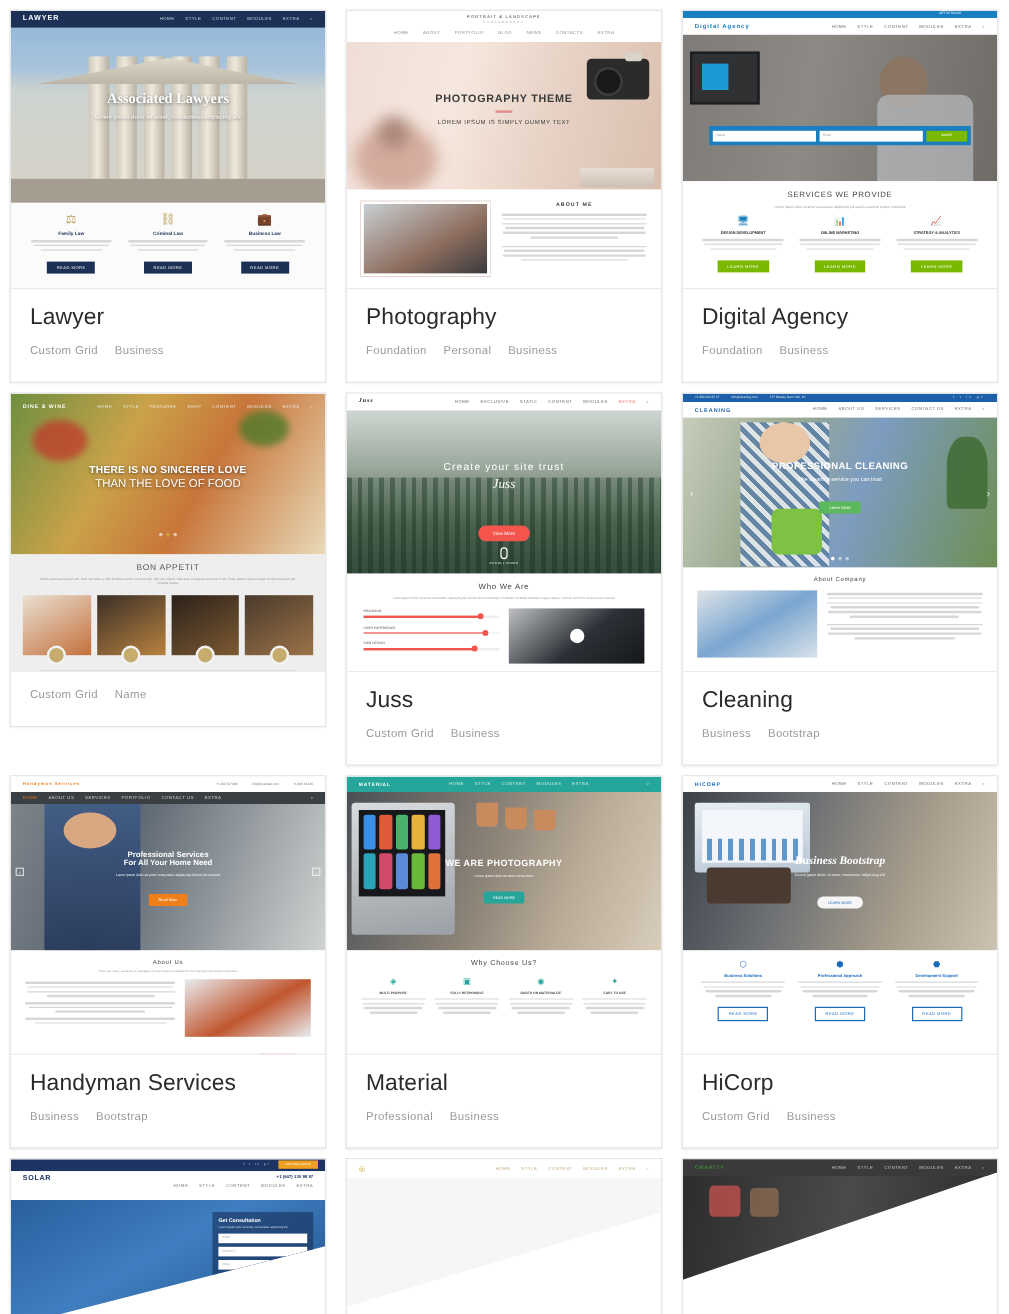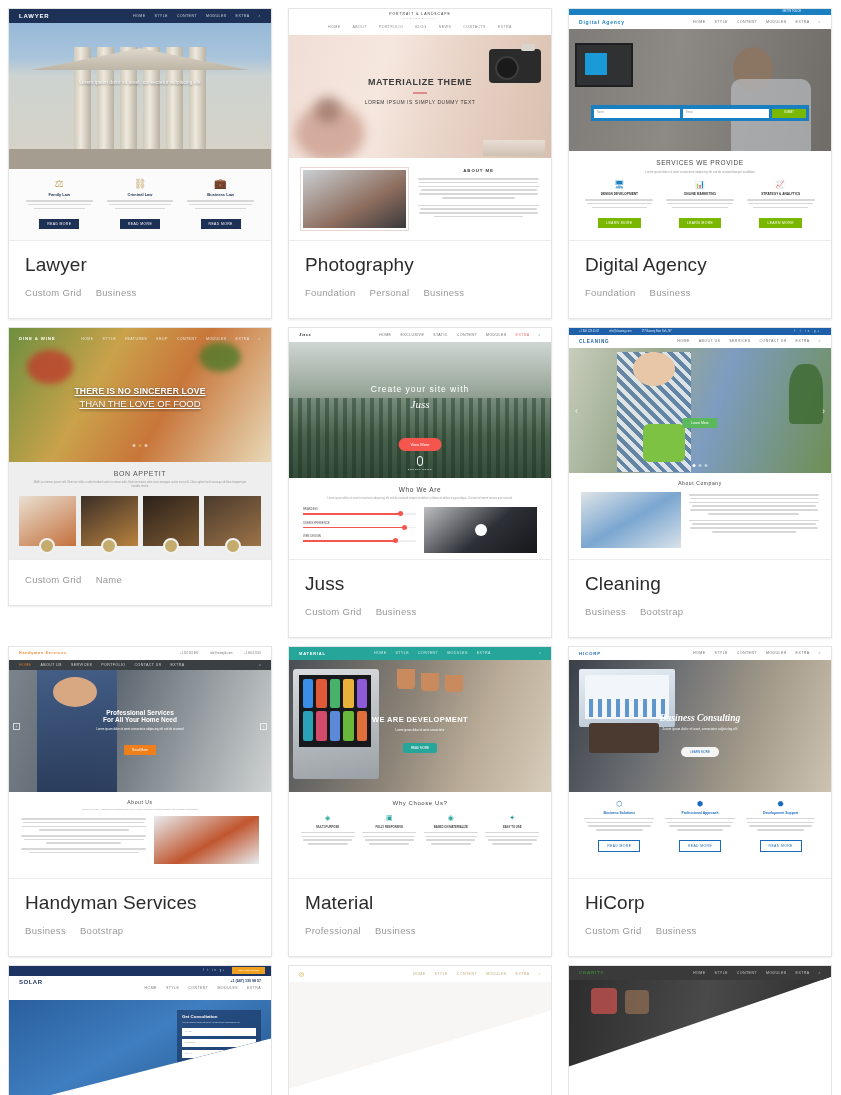--- a/index.html
+++ b/index.html
@@ -151,20 +151,21 @@
                 <span>STYLE</span>
                 <span>CONTENT</span>
                 <span>MODULES</span>
                 <span>EXTRA</span>
                 <span>⌕</span>
               </span>
             </div>
           </div>
 
           <div class="hero-txt" style="top:66px;">
+            <div class="h-title" style="font-family:'Liberation Serif',serif;">Associated Lawyers</div>
             <div class="h-sub">Lorem ipsum dolor sit amet, consectetur adipiscing elit</div>
           </div>
 
           <div style="position:absolute;left:0;right:0;top:160px;bottom:0;background:#fbfbfb;padding-top:10px;">
             <div class="cols3">
               <div class="col">
                 <div class="ico-c" style="color:#c0a062;">⚖</div>
                 <div style="font-size:4px;color:#1d3055;font-weight:700;margin-top:3px;">Family Law</div>
                 <div class="lines" style="margin-top:3px;">
                     <div class="ln" style="width:92%"></div>
@@ -223,21 +224,21 @@
               <span>CONTACTS</span>
               <span>EXTRA</span>
             </div>
           </div>
           <div class="ph ph-photography" style="top:26px;height:123px;"></div>
           <div class="blur-blob" style="left:6px;top:95px;width:70px;height:58px;background:#c99a8a;opacity:.75;"></div>
           <div class="blur-blob" style="left:26px;top:88px;width:26px;height:26px;background:#9e7a6c;opacity:.8;"></div>
           <div class="camera" style="top:40px;"></div>
           <div style="position:absolute;right:6px;bottom:84px;width:62px;height:16px;background:linear-gradient(180deg,#e8ddd4,#cfc0b4);"></div>
           <div class="hero-txt" style="top:68px;">
-            <div style="font-size:9px;font-weight:700;color:#3b3b3b;letter-spacing:.6px;">MATERIALIZE THEME</div>
+            <div style="font-size:9px;font-weight:700;color:#3b3b3b;letter-spacing:.6px;">PHOTOGRAPHY THEME</div>
             <div style="width:14px;height:1.5px;background:#e08c8c;margin:5px auto;"></div>
             <div style="font-size:5px;color:#3b3b3b;letter-spacing:.5px;">LOREM IPSUM IS SIMPLY DUMMY TEXT</div>
           </div>
           <div style="position:absolute;left:0;right:0;top:149px;bottom:0;background:#fff;padding:10px 12px;display:flex;gap:10px;">
             <div style="width:45%;height:62px;background:linear-gradient(150deg,#c9cfd2,#8d6d5e 60%,#3a3a3c);border:2px solid #fff;box-shadow:0 0 0 1px #e8d7d3;"></div>
             <div style="flex:1;">
               <div style="font-size:4.4px;font-weight:700;letter-spacing:.9px;color:#3b3b3b;text-align:center;">ABOUT ME</div>
               <div class="lines" style="margin-top:5px;">
                 <div class="ln" style="width:100%"></div>
                   <div class="ln" style="width:98%"></div>
@@ -358,21 +359,21 @@
               <span>HOME</span>
               <span>STYLE</span>
               <span>FEATURES</span>
               <span>SHOP</span>
               <span>CONTENT</span>
               <span>MODULES</span>
               <span>EXTRA</span>
               <span>⌕</span>
             </span>
           </div>
-          <div class="hero-txt" style="top:58px;text-decoration:underline;">
+          <div class="hero-txt" style="top:58px;">
             <div style="font-size:8.5px;font-weight:700;letter-spacing:.2px;text-shadow:0 1px 3px rgba(0,0,0,.6);">THERE IS NO SINCERER LOVE</div>
             <div style="font-size:9.5px;font-weight:300;margin-top:2px;text-shadow:0 1px 3px rgba(0,0,0,.6);">THAN THE LOVE OF FOOD</div>
           </div>
           <div style="position:absolute;left:50%;transform:translateX(-50%);top:116px;display:flex;gap:3px;">
             <span style="width:3px;height:3px;border-radius:50%;background:#ffffff;opacity:.6;"></span>
             <span style="width:3px;height:3px;border-radius:50%;background:#d8a145;"></span>
             <span style="width:3px;height:3px;border-radius:50%;background:#ffffff;opacity:.6;"></span>
           </div>
           <div style="position:absolute;left:0;right:0;top:134px;bottom:0;background:#eeeeee;padding-top:8px;">
             <div class="sect-title" style="font-size:7px;color:#555;">BON APPETIT</div>
@@ -417,21 +418,21 @@
                 <span>CONTENT</span>
                 <span>MODULES</span>
                 <span style="color:#f4564e;">EXTRA</span>
                 <span>⌕</span>
               </span>
             </div>
           </div>
           <div class="ph ph-forest" style="top:14px;height:136px;"></div>
           <div style="position:absolute;left:0;right:0;top:70px;height:80px;background:repeating-linear-gradient(90deg,rgba(30,58,38,.55) 0 4px, rgba(60,90,64,.25) 4px 9px);"></div>
           <div class="hero-txt" style="top:56px;">
-            <div style="font-size:8.5px;font-weight:300;letter-spacing:1px;">Create your site with</div>
+            <div style="font-size:8.5px;font-weight:300;letter-spacing:1px;">Create your site trust</div>
             <div style="font-size:11px;font-family:'Liberation Serif',serif;font-style:italic;margin-top:4px;">Juss</div>
           </div>
           <div style="position:absolute;left:50%;transform:translateX(-50%);top:110px;background:#f4564e;color:#fff;font-size:4px;padding:4px 12px;border-radius:10px;">View More</div>
           <div style="position:absolute;left:50%;transform:translateX(-50%);top:128px;width:6px;height:10px;border:1px solid #fff;border-radius:3px;"></div>
           <div style="position:absolute;left:0;right:0;top:140px;text-align:center;font-size:2.4px;color:#fff;letter-spacing:.6px;">SCROLL DOWN</div>
           <div style="position:absolute;left:0;right:0;top:150px;bottom:0;background:#fff;padding-top:8px;">
             <div class="sect-title" style="font-size:6.5px;">Who We Are</div>
             <div style="font-size:2.6px;color:#a0a0a0;text-align:center;padding:4px 22px 0;line-height:1.7;">Lorem ipsum dolor sit amet consectetur adipiscing elit sed do eiusmod tempor incididunt ut labore et dolore magna aliqua. Ut enim ad minim veniam quis nostrud.</div>
             <div style="display:flex;gap:8px;padding:6px 14px 0;">
               <div style="flex:1;">
@@ -497,20 +498,24 @@
                 <span>EXTRA</span>
                 <span>⌕</span>
               </span>
             </div>
           </div>
           <div class="ph ph-clean" style="top:20px;height:125px;"></div>
           <div style="position:absolute;left:48px;top:24px;width:74px;height:120px;background:repeating-linear-gradient(45deg,#5b7fa6 0 4px,#e9eef3 4px 8px);opacity:.85;"></div>
           <div style="position:absolute;left:64px;top:24px;width:42px;height:34px;border-radius:50%;background:#e8c6a8;"></div>
           <div style="position:absolute;left:74px;top:96px;width:42px;height:38px;background:#7dc242;border-radius:6px;"></div>
           <div style="position:absolute;right:8px;top:36px;width:34px;height:60px;background:#3f6b33;opacity:.85;border-radius:40% 40% 10% 10%;"></div>
+          <div class="hero-txt" style="top:56px;">
+            <div style="font-size:8px;font-weight:700;letter-spacing:.3px;">PROFESSIONAL CLEANING</div>
+            <div style="font-size:4.6px;margin-top:4px;">The cleaning service you can trust</div>
+          </div>
           <div style="position:absolute;left:50%;transform:translateX(-50%);top:90px;background:#5cb85c;color:#fff;font-size:3.4px;padding:3px 9px;border-radius:2px;">Learn More</div>
           <div style="position:absolute;left:6px;top:78px;color:#fff;font-size:9px;opacity:.8;">‹</div>
           <div style="position:absolute;right:6px;top:78px;color:#fff;font-size:9px;opacity:.8;">›</div>
           <div style="position:absolute;left:50%;transform:translateX(-50%);top:136px;display:flex;gap:3px;">
             <span style="width:3px;height:3px;border-radius:50%;background:#fff;"></span>
             <span style="width:3px;height:3px;border-radius:50%;background:#fff;opacity:.5;"></span>
             <span style="width:3px;height:3px;border-radius:50%;background:#fff;opacity:.5;"></span>
           </div>
           <div style="position:absolute;left:0;right:0;top:145px;bottom:0;background:#fff;padding:7px 12px;">
             <div class="sect-title" style="font-size:5px;">About Company</div>
@@ -650,21 +655,21 @@
             <span style="background:#2aa3b8;border-radius:2px;"></span>
               <span style="background:#d44a6a;border-radius:2px;"></span>
               <span style="background:#5a8ad8;border-radius:2px;"></span>
               <span style="background:#6ab83a;border-radius:2px;"></span>
               <span style="background:#e0703a;border-radius:2px;"></span>
           </div>
           <div style="position:absolute;left:108px;top:22px;width:18px;height:20px;background:#c98a5e;border-radius:0 0 4px 4px;"></div>
           <div style="position:absolute;left:132px;top:26px;width:18px;height:18px;background:#c98a5e;border-radius:0 0 4px 4px;"></div>
           <div style="position:absolute;left:156px;top:28px;width:18px;height:17px;background:#c98a5e;border-radius:0 0 4px 4px;"></div>
           <div class="hero-txt" style="top:68px;">
-            <div style="font-size:7.5px;font-weight:700;letter-spacing:.4px;">WE ARE DEVELOPMENT</div>
+            <div style="font-size:7.5px;font-weight:700;letter-spacing:.4px;">WE ARE PHOTOGRAPHY</div>
             <div style="font-size:2.8px;margin-top:4px;">Lorem ipsum dolor sit amet consectetur</div>
           </div>
           <div style="position:absolute;left:50%;transform:translateX(-50%);top:96px;background:#26a69a;color:#fff;font-size:3px;padding:3px 8px;border-radius:2px;">READ MORE</div>
           <div style="position:absolute;left:0;right:0;top:145px;bottom:0;background:#fff;padding-top:8px;">
             <div class="sect-title" style="font-size:6px;">Why Choose Us?</div>
             <div style="display:flex;justify-content:space-around;padding:8px 8px 0;">
               <div style="width:23%;text-align:center;">
                 <div style="color:#26a69a;font-size:7px;">◈</div>
                 <div style="font-size:2.8px;color:#444;font-weight:700;margin-top:3px;">MULTI-PURPOSE</div>
                 <div class="lines" style="margin-top:3px;">
@@ -735,21 +740,21 @@
               </span>
             </div>
           </div>
           <div class="ph ph-hicorp" style="top:13px;height:132px;"></div>
           <div style="position:absolute;left:10px;top:22px;width:96px;height:58px;background:linear-gradient(170deg,#e8eef4,#b7c6d4);border-radius:2px;"></div>
           <div style="position:absolute;left:16px;top:28px;width:84px;height:44px;background:#f2f6fa;"></div>
           <div style="position:absolute;left:20px;top:52px;width:76px;height:18px;background:repeating-linear-gradient(90deg,#3a7fc1 0 4px, transparent 4px 9px);opacity:.8;"></div>
           <div style="position:absolute;left:20px;top:76px;width:70px;height:30px;background:#4a3a30;border-radius:3px;"></div>
           <div style="position:absolute;right:14px;bottom:10px;width:44px;height:18px;background:#c9a978;border-radius:2px;"></div>
           <div class="hero-txt" style="top:66px;">
-            <div style="font-size:9.5px;font-family:'Liberation Serif',serif;font-style:italic;font-weight:700;">Business Consulting</div>
+            <div style="font-size:9.5px;font-family:'Liberation Serif',serif;font-style:italic;font-weight:700;">Business Bootstrap</div>
             <div style="font-size:3.4px;font-family:'Liberation Serif',serif;font-style:italic;margin-top:4px;">Lorem ipsum dolor sit amet, consectetur adipiscing elit</div>
           </div>
           <div style="position:absolute;left:50%;transform:translateX(-50%);top:100px;background:rgba(255,255,255,.92);color:#1a6bbd;font-size:3px;padding:3px 9px;border-radius:9px;">LEARN MORE</div>
           <div style="position:absolute;left:0;right:0;top:145px;bottom:0;background:#fff;padding-top:8px;">
             <div class="cols3">
               <div class="col">
                 <div style="color:#1a6bbd;font-size:7px;">⬡</div>
                 <div style="font-size:3.4px;color:#1a6bbd;font-weight:700;margin-top:3px;">Business Solutions</div>
                 <div class="lines" style="margin-top:3px;">
                     <div class="ln" style="width:96%"></div>

